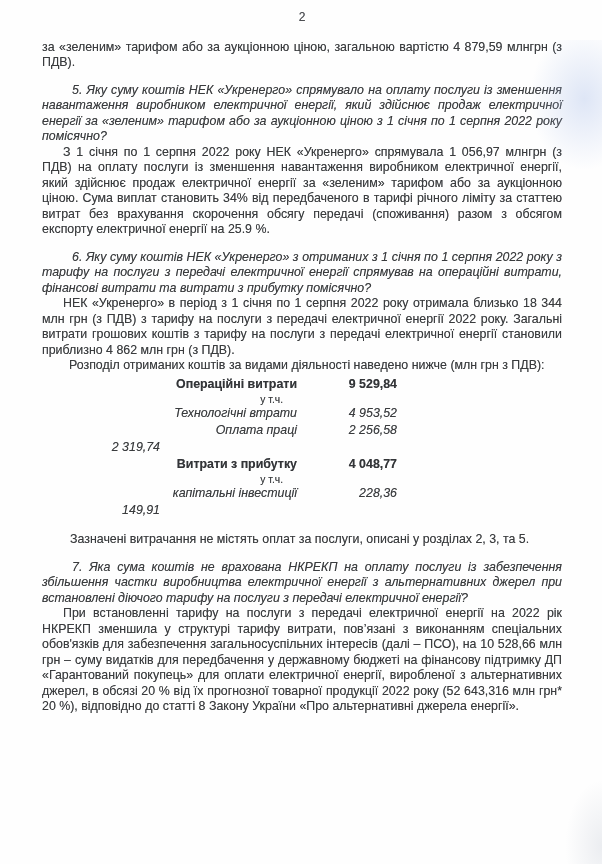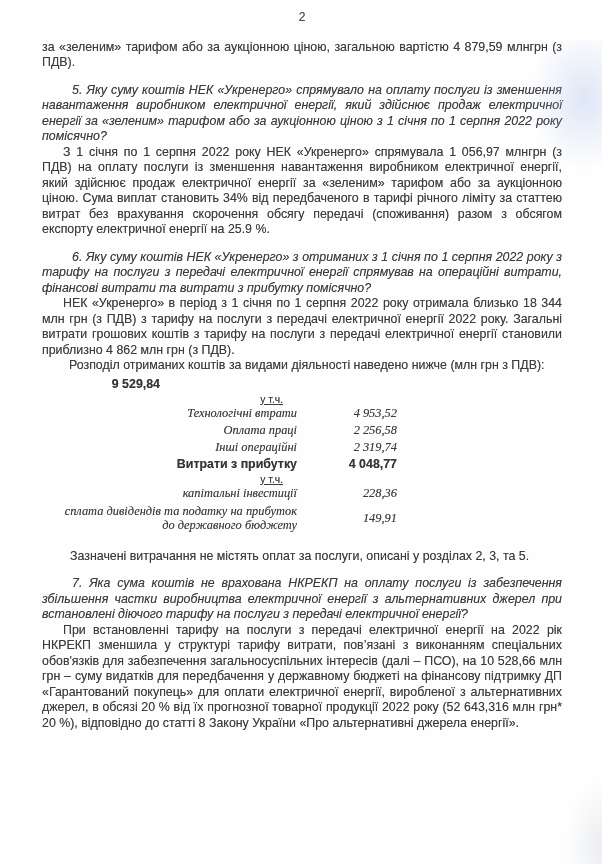--- a/index.html
+++ b/index.html
@@ -81,27 +81,27 @@
     padding-right: 0;
   }
   .tval {
     box-sizing: border-box;
     width: 108px;
     text-align: right;
     padding-right: 8px;
   }
   .trow.rnorm { min-height: 17px; }
   .trow.b  { font-weight: bold; color: #333538; }
-  .trow.i  { font-style: italic; font-family: Liberation Serif, serif; }
+  .trow.i  { font-style: italic; }
   .trow.utch {
     min-height: 12px;
     font-size: 10.3px;
     line-height: 12px;
   }
-  .trow.utch .tlabel { padding-right: 14px; text-decoration: underline; }
+  .trow.utch .tlabel { padding-right: 14px; }
   .trow.wrap .tlabel { line-height: 14.5px; padding-top: 1px; padding-bottom: 2px; }
   .trow.total {
     border-top: 1.5px solid #46484c;
     border-bottom: 1.5px solid #46484c;
     min-height: 20px;
     margin-top: 2px;
   }
 </style>
 </head>
 <body>
@@ -117,52 +117,51 @@
   <p class="para q">5. Яку суму коштів НЕК «Укренерго» спрямувало на оплату послуги із зменшення навантаження виробником електричної енергії, який здійснює продаж електричної енергії за «зеленим» тарифом або за аукціонною ціною з 1 січня по 1 серпня 2022 року помісячно?</p>
   <p class="para a">З 1 січня по 1 серпня 2022 року НЕК «Укренерго» спрямувала 1 056,97 млнгрн (з ПДВ) на оплату послуги із зменшення навантаження виробником електричної енергії, який здійснює продаж електричної енергії за «зеленим» тарифом або за аукціонною ціною. Сума виплат становить 34% від передбаченого в тарифі річного ліміту за статтею витрат без врахування скорочення обсягу передачі (споживання) разом з обсягом експорту електричної енергії на 25.9 %.</p>
 
   <p class="para q">6. Яку суму коштів НЕК «Укренерго» з отриманих з 1 січня по 1 серпня 2022 року з тарифу на послуги з передачі електричної енергії спрямував на операційні витрати, фінансові витрати та витрати з прибутку помісячно?</p>
   <p class="para a">НЕК «Укренерго» в період з 1 січня по 1 серпня 2022 року отримала близько 18 344 млн грн (з ПДВ) з тарифу на послуги з передачі електричної енергії 2022 року. Загальні витрати грошових коштів з тарифу на послуги з передачі електричної енергії становили приблизно 4 862 млн грн (з ПДВ).</p>
 
   <p class="para a intro">Розподіл отриманих коштів за видами діяльності наведено нижче (млн грн з ПДВ):</p>
 
   <div class="xtable">
     <div class="trow rnorm b">
+      <div class="tlabel">Операційні витрати</div>
       <div class="tval">9 529,84</div>
     </div>
     <div class="trow utch">
       <div class="tlabel">у т.ч.</div>
       <div class="tval"></div>
     </div>
     <div class="trow rnorm i">
       <div class="tlabel">Технологічні втрати</div>
       <div class="tval">4 953,52</div>
     </div>
     <div class="trow rnorm i">
       <div class="tlabel">Оплата праці</div>
       <div class="tval">2 256,58</div>
     </div>
     <div class="trow rnorm i">
-      <div class="tlabel">Інші операційні</div>
       <div class="tval">2 319,74</div>
     </div>
     <div class="trow rnorm b">
       <div class="tlabel">Витрати з прибутку</div>
       <div class="tval">4 048,77</div>
     </div>
     <div class="trow utch">
       <div class="tlabel">у т.ч.</div>
       <div class="tval"></div>
     </div>
     <div class="trow rnorm i">
       <div class="tlabel">капітальні інвестиції</div>
       <div class="tval">228,36</div>
     </div>
     <div class="trow i wrap">
-      <div class="tlabel">сплата дивідендів та податку на прибуток до державного бюджету</div>
       <div class="tval">149,91</div>
     </div>
   </div>
 
   <p class="para note">Зазначені витрачання не містять оплат за послуги, описані у розділах 2, 3, та 5.</p>
 
   <p class="para q">7. Яка сума коштів не врахована НКРЕКП на оплату послуги із забезпечення збільшення частки виробництва електричної енергії з альтернативних джерел при встановлені діючого тарифу на послуги з передачі електричної енергії?</p>
   <p class="para a">При встановленні тарифу на послуги з передачі електричної енергії на 2022 рік НКРЕКП зменшила у структурі тарифу витрати, пов’язані з виконанням спеціальних обов'язків для забезпечення загальносуспільних інтересів (далі – ПСО), на 10 528,66 млн грн – суму видатків для передбачення у державному бюджеті на фінансову підтримку ДП «Гарантований покупець» для оплати електричної енергії, виробленої з альтернативних джерел, в обсязі 20 % від їх прогнозної товарної продукції 2022 року (52 643,316 млн грн* 20 %), відповідно до статті 8 Закону України «Про альтернативні джерела енергії».</p>
 </div>
 

